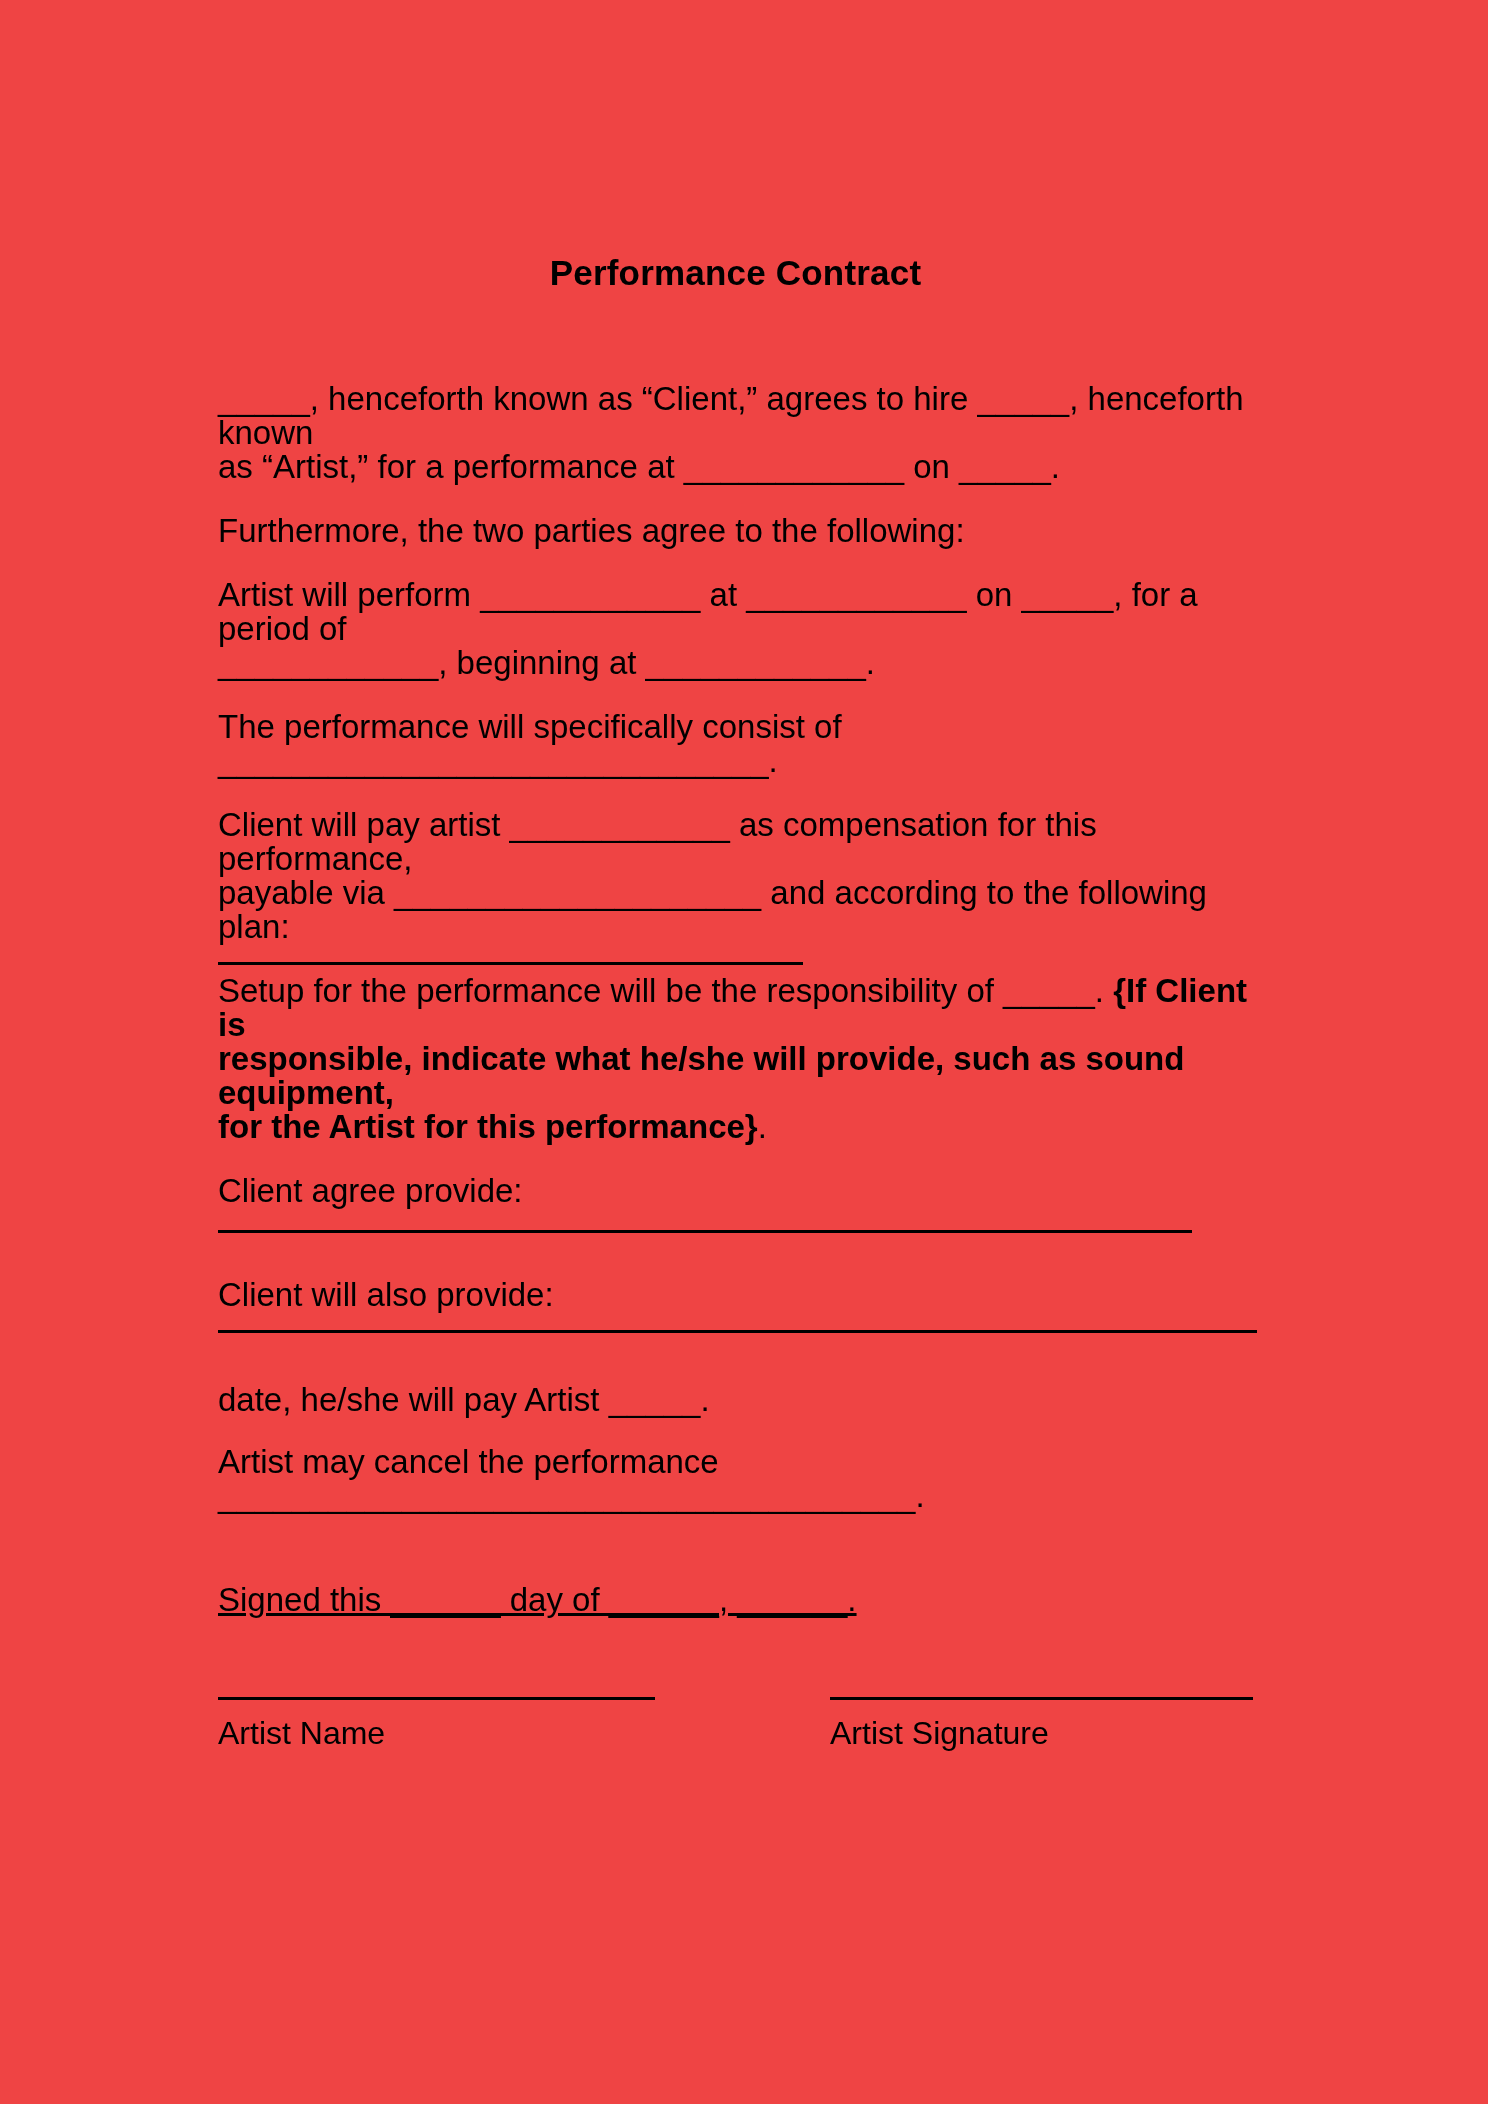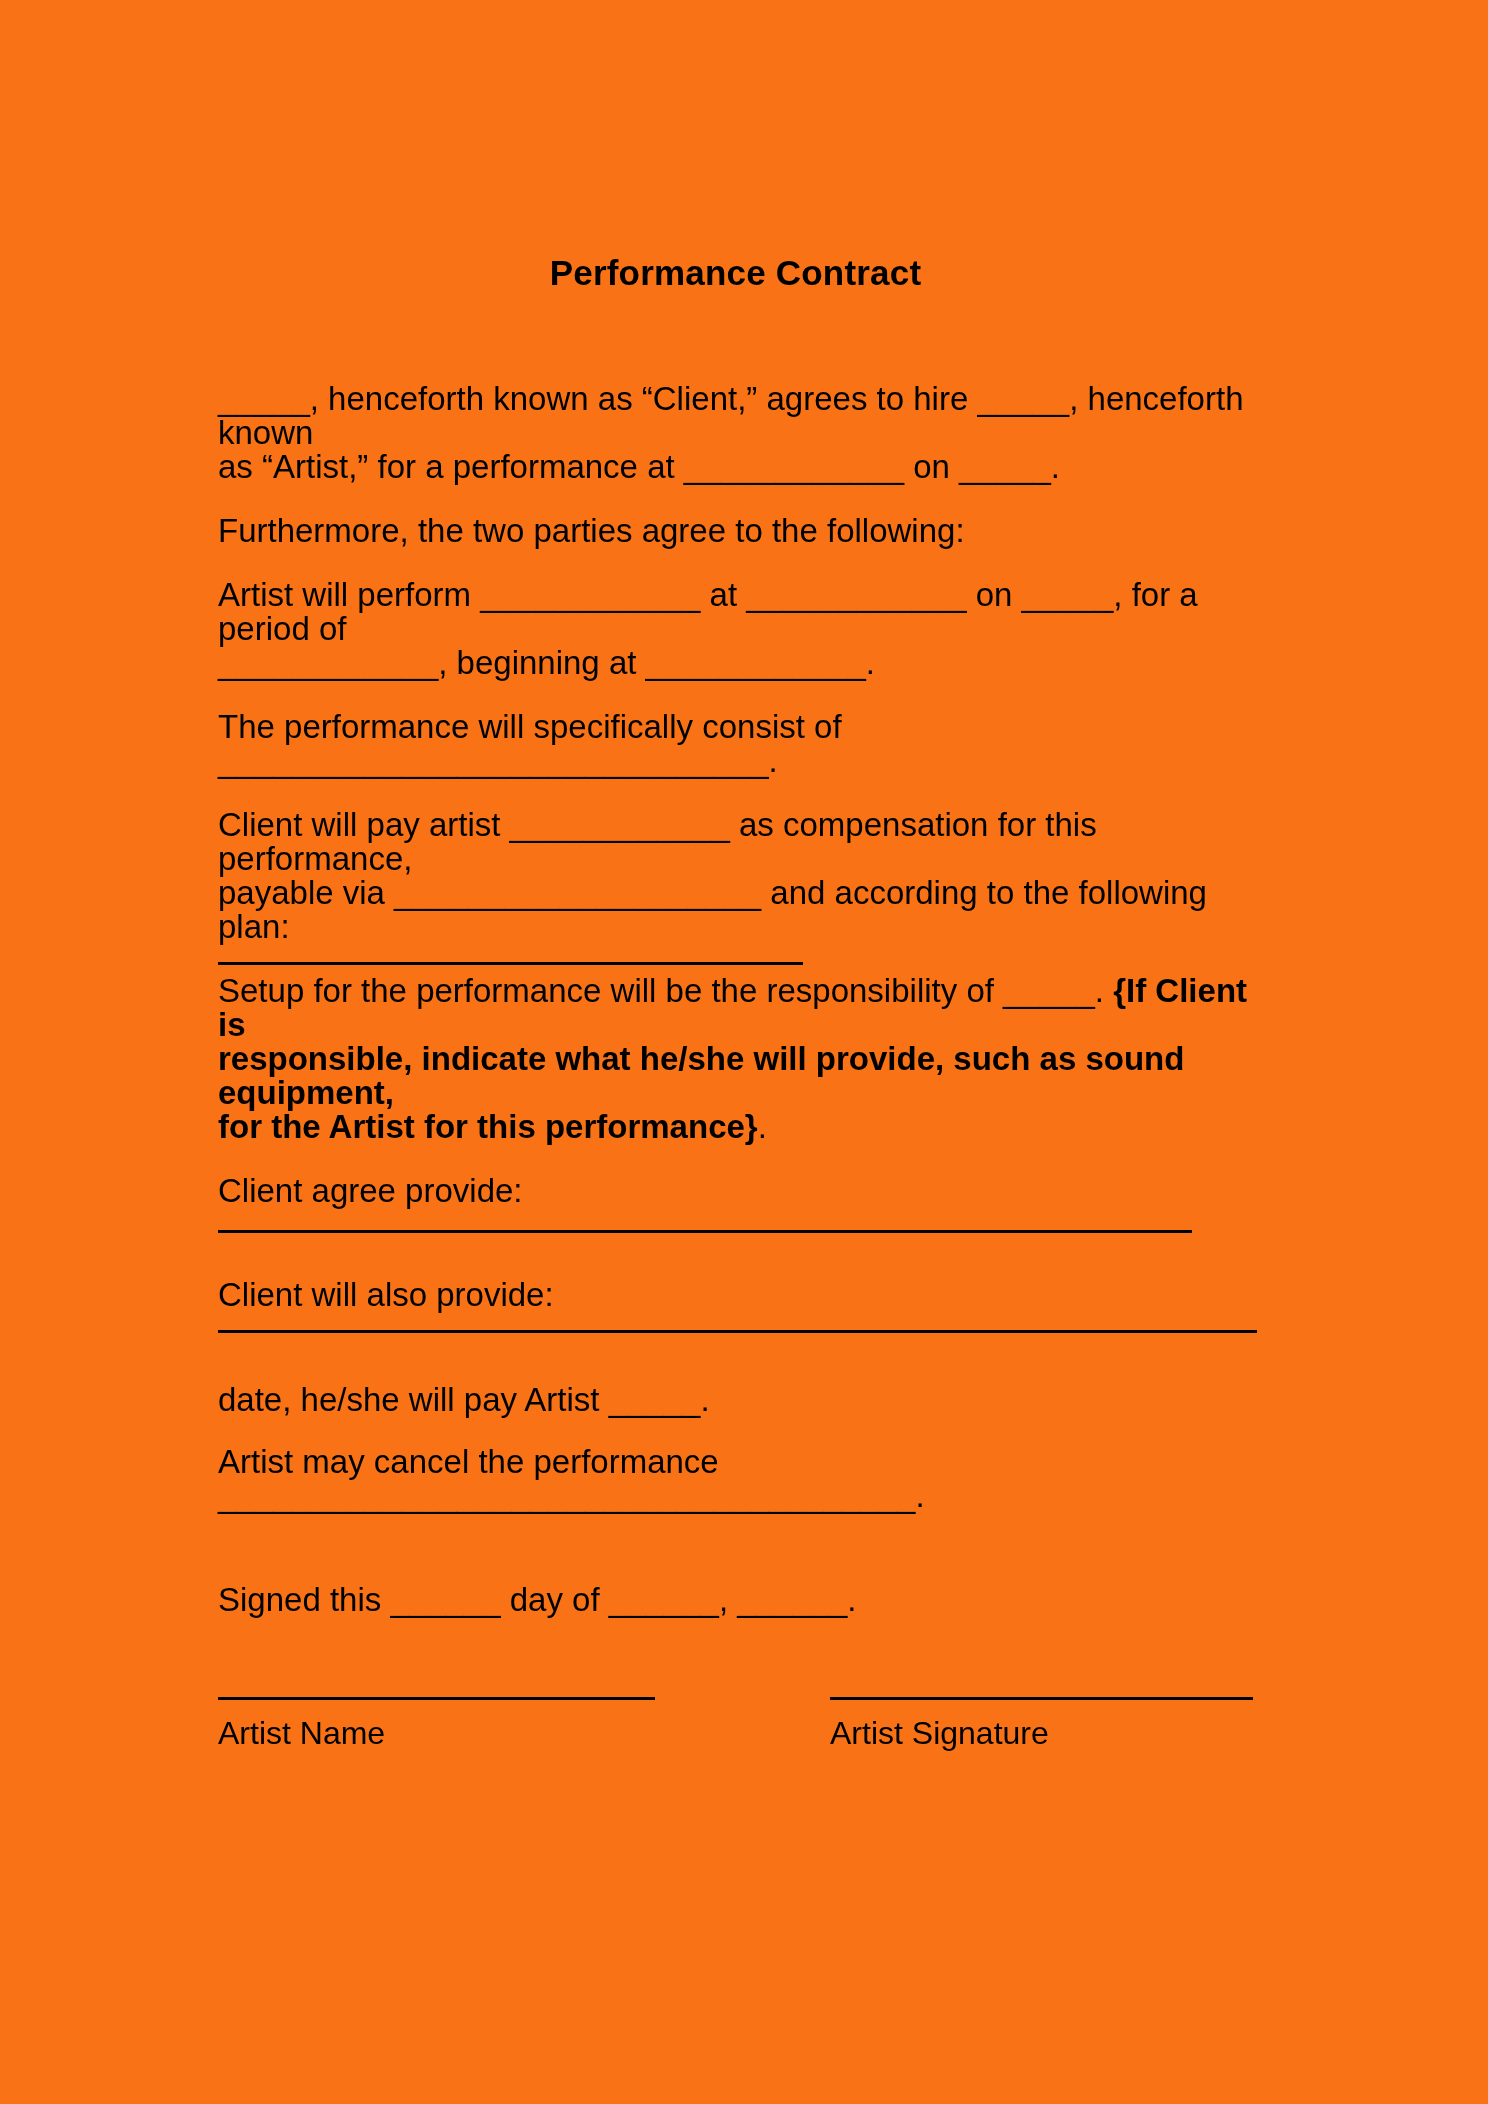--- a/index.html
+++ b/index.html
@@ -5,21 +5,21 @@
   html, body {
     margin: 0;
     padding: 0;
     background: #e8e8e8;
   }
   .page {
     position: relative;
     width: 1488px;
     height: 2104px;
     margin: 0 auto;
-    background: #f97316;
+    background: #ef4444;
     color: #000000;
     font-family: "Liberation Sans", "DejaVu Sans", sans-serif;
     overflow: hidden;
   }
   .content {
     padding: 0 235px 0 218px;
   }
   .doc-title {
     margin: 0;
     padding-top: 252px;
@@ -66,20 +66,21 @@
     margin-top: 45px;
   }
   .after-rule-gap-2 {
     margin-top: 50px;
   }
   .cancel-artist-para {
     margin-top: 28px;
   }
   .signed-para {
     margin-top: 70px;
+    text-decoration: underline;
   }
   .sig-block {
     margin-top: 80px;
   }
   .sig-row {
     display: flex;
   }
   .sig-col-left {
     width: 437px;
     margin-right: 175px;

